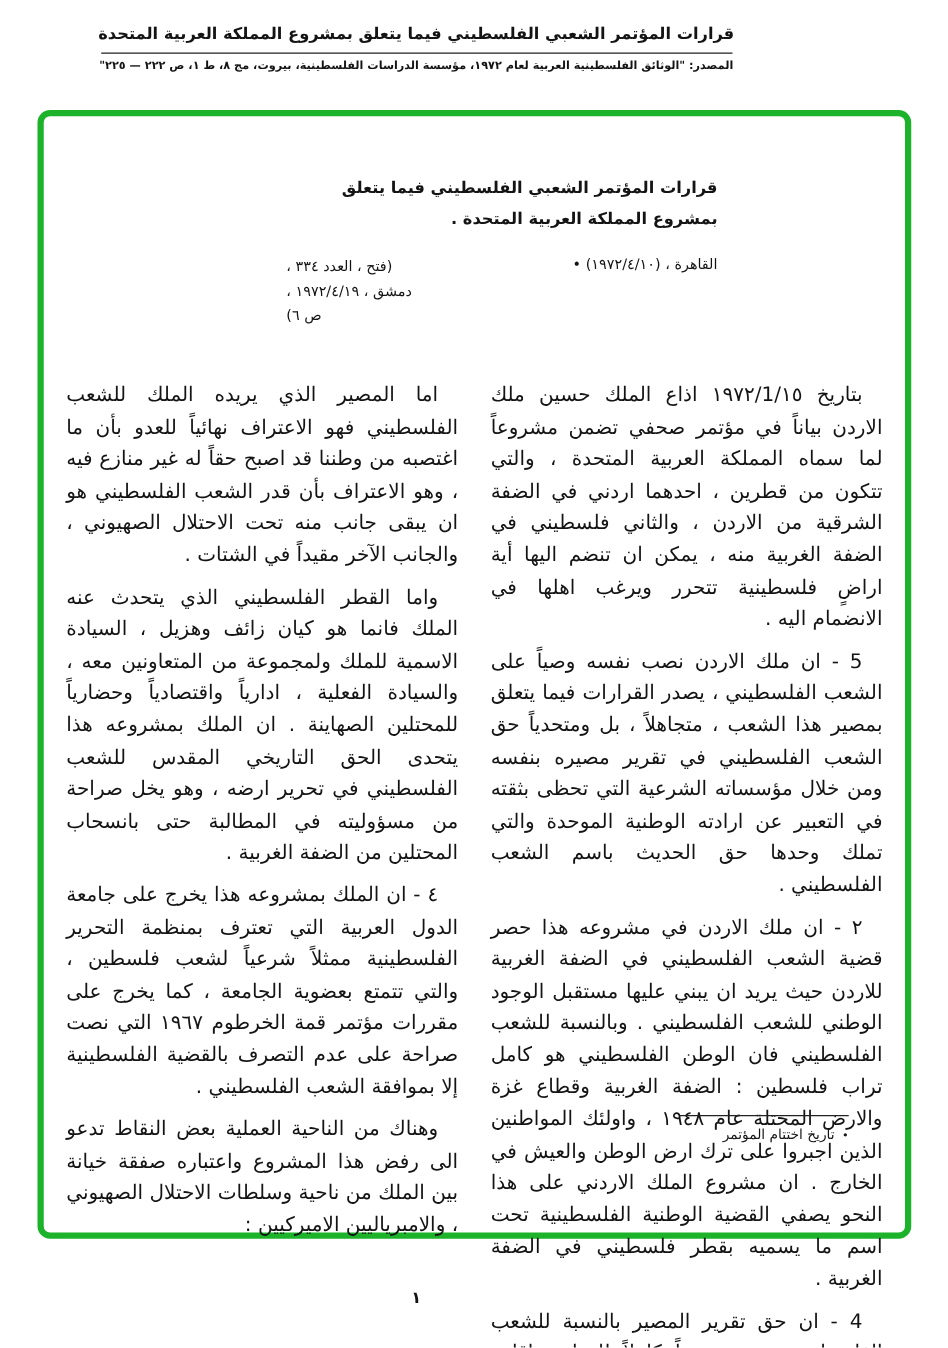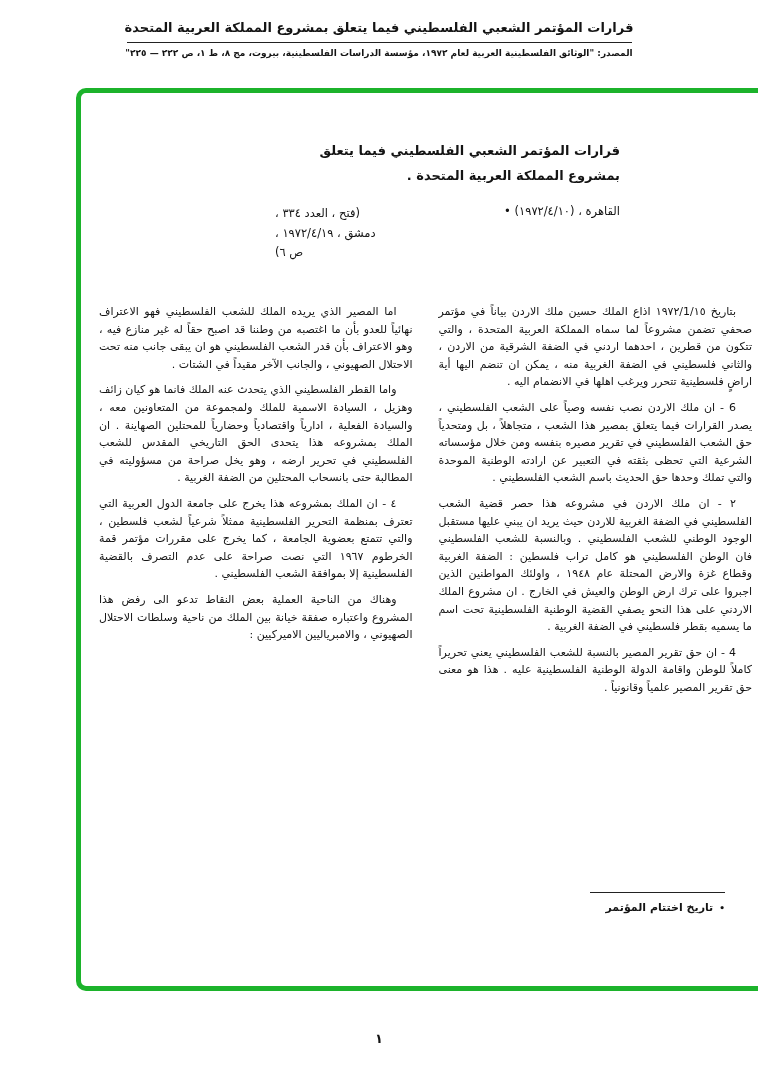--- a/index.html
+++ b/index.html
@@ -4,21 +4,21 @@
 <style>
   * { margin: 0; padding: 0; box-sizing: border-box; }
   html, body { background: #ffffff; }
   body {
     width: 758px; height: 1078px;
     position: relative;
     font-family: "DejaVu Sans", sans-serif;
     color: #141414;
     overflow: hidden;
   }
-  .page { position: relative; width: 666px; height: 1078px; margin-left: 46px; }
+  .page { position: relative; width: 666px; height: 1078px; }
 
   
   .header { padding-top: 20px; text-align: center; direction: rtl; }
   .header-title { font-size: 13px; font-weight: bold; }
   .header-rule { width: 505px; height: 1px; background: #222; margin: 7px auto 5px auto; }
   .header-source { font-size: 9px; font-weight: bold; }
 
   
   .doc-frame {
     position: absolute; left: 30px; top: 88px;
@@ -46,31 +46,31 @@
   }
   .dateline-place { white-space: nowrap; }
   .dateline-citation { width: 118px; text-align: left; line-height: 1.7; }
 
   .doc-columns {
     margin-top: 40px;
     display: flex; gap: 26px;
   }
   .doc-col { flex: 1; }
   .doc-col p {
-    font-size: 11px;
+    font-size: 16px;
     line-height: 1.6;
     text-align: justify;
     text-indent: 16px;
     margin: 0 0 8px 0;
   }
 
   .footnote {
     position: absolute; right: 45px; bottom: 72px;
     text-align: right;
-    font-size: 11px; font-weight: bold;
+    font-size: 11px; font-weight: normal;
   }
   .footnote-rule { width: 135px; height: 1px; background: #222; margin: 0 0 8px auto; }
   .footnote-line { white-space: nowrap; }
   .footnote-bullet { margin-left: 6px; font-size: 9px; }
 
   .page-number {
     position: absolute; left: 0; right: 0; bottom: 32px;
     text-align: center; font-size: 13px; font-weight: bold;
   }
 </style>
@@ -92,21 +92,21 @@
 
       <div class="dateline">
         <div class="dateline-place">القاهرة ، (١٩٧٢/٤/١٠) •</div>
         <div class="dateline-citation">(فتح ، العدد ٣٣٤ ، دمشق ، ١٩٧٢/٤/١٩ ، ص ٦)</div>
       </div>
 
       <div class="doc-columns">
 
         <div class="doc-col">
           <p>بتاريخ ١٩٧٢/1/١٥ اذاع الملك حسين ملك الاردن بياناً في مؤتمر صحفي تضمن مشروعاً لما سماه المملكة العربية المتحدة ، والتي تتكون من قطرين ، احدهما اردني في الضفة الشرقية من الاردن ، والثاني فلسطيني في الضفة الغربية منه ، يمكن ان تنضم اليها أية اراضٍ فلسطينية تتحرر ويرغب اهلها في الانضمام اليه .</p>
-          <p>6 - ان ملك الاردن نصب نفسه وصياً على الشعب الفلسطيني ، يصدر القرارات فيما يتعلق بمصير هذا الشعب ، متجاهلاً ، بل ومتحدياً حق الشعب الفلسطيني في تقرير مصيره بنفسه ومن خلال مؤسساته الشرعية التي تحظى بثقته في التعبير عن ارادته الوطنية الموحدة والتي تملك وحدها حق الحديث باسم الشعب الفلسطيني .</p>
+          <p>5 - ان ملك الاردن نصب نفسه وصياً على الشعب الفلسطيني ، يصدر القرارات فيما يتعلق بمصير هذا الشعب ، متجاهلاً ، بل ومتحدياً حق الشعب الفلسطيني في تقرير مصيره بنفسه ومن خلال مؤسساته الشرعية التي تحظى بثقته في التعبير عن ارادته الوطنية الموحدة والتي تملك وحدها حق الحديث باسم الشعب الفلسطيني .</p>
           <p>٢ - ان ملك الاردن في مشروعه هذا حصر قضية الشعب الفلسطيني في الضفة الغربية للاردن حيث يريد ان يبني عليها مستقبل الوجود الوطني للشعب الفلسطيني . وبالنسبة للشعب الفلسطيني فان الوطن الفلسطيني هو كامل تراب فلسطين : الضفة الغربية وقطاع غزة والارض المحتلة عام ١٩٤٨ ، واولئك المواطنين الذين اجبروا على ترك ارض الوطن والعيش في الخارج . ان مشروع الملك الاردني على هذا النحو يصفي القضية الوطنية الفلسطينية تحت اسم ما يسميه بقطر فلسطيني في الضفة الغربية .</p>
           <p>4 - ان حق تقرير المصير بالنسبة للشعب الفلسطيني يعني تحريراً كاملاً للوطن واقامة الدولة الوطنية الفلسطينية عليه . هذا هو معنى حق تقرير المصير علمياً وقانونياً .</p>
         </div>
 
         <div class="doc-col">
           <p>اما المصير الذي يريده الملك للشعب الفلسطيني فهو الاعتراف نهائياً للعدو بأن ما اغتصبه من وطننا قد اصبح حقاً له غير منازع فيه ، وهو الاعتراف بأن قدر الشعب الفلسطيني هو ان يبقى جانب منه تحت الاحتلال الصهيوني ، والجانب الآخر مقيداً في الشتات .</p>
           <p>واما القطر الفلسطيني الذي يتحدث عنه الملك فانما هو كيان زائف وهزيل ، السيادة الاسمية للملك ولمجموعة من المتعاونين معه ، والسيادة الفعلية ، ادارياً واقتصادياً وحضارياً للمحتلين الصهاينة . ان الملك بمشروعه هذا يتحدى الحق التاريخي المقدس للشعب الفلسطيني في تحرير ارضه ، وهو يخل صراحة من مسؤوليته في المطالبة حتى بانسحاب المحتلين من الضفة الغربية .</p>
           <p>٤ - ان الملك بمشروعه هذا يخرج على جامعة الدول العربية التي تعترف بمنظمة التحرير الفلسطينية ممثلاً شرعياً لشعب فلسطين ، والتي تتمتع بعضوية الجامعة ، كما يخرج على مقررات مؤتمر قمة الخرطوم ١٩٦٧ التي نصت صراحة على عدم التصرف بالقضية الفلسطينية إلا بموافقة الشعب الفلسطيني .</p>
           <p>وهناك من الناحية العملية بعض النقاط تدعو الى رفض هذا المشروع واعتباره صفقة خيانة بين الملك من ناحية وسلطات الاحتلال الصهيوني ، والامبرياليين الاميركيين :</p>
         </div>

